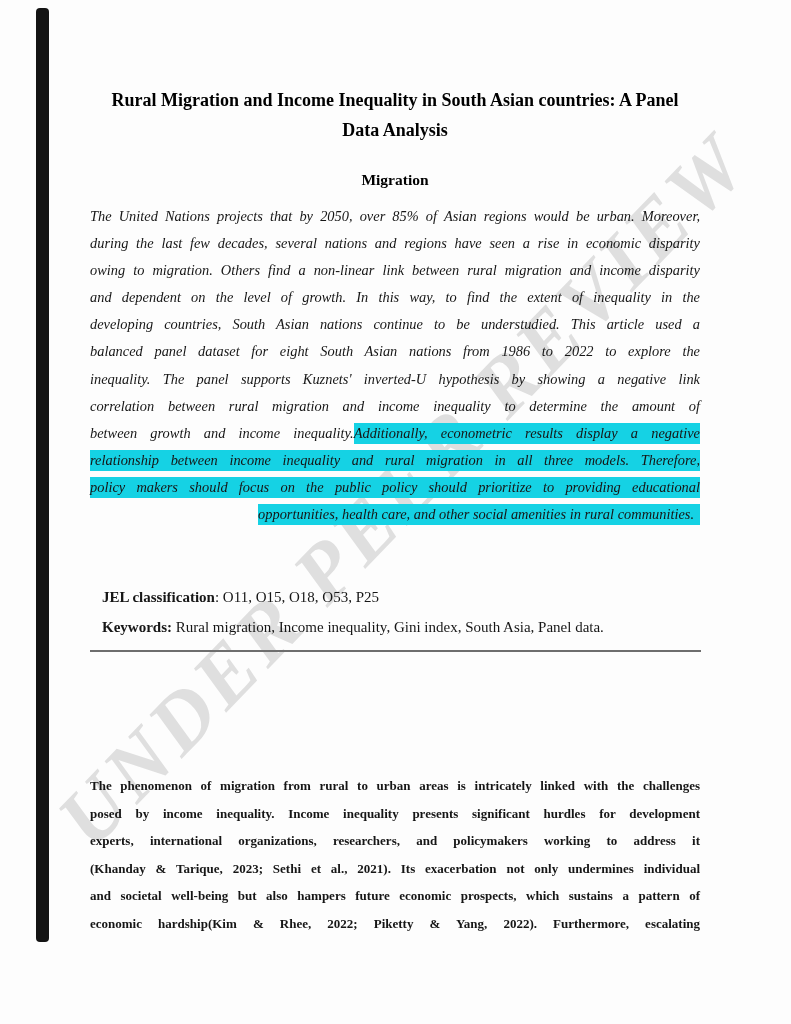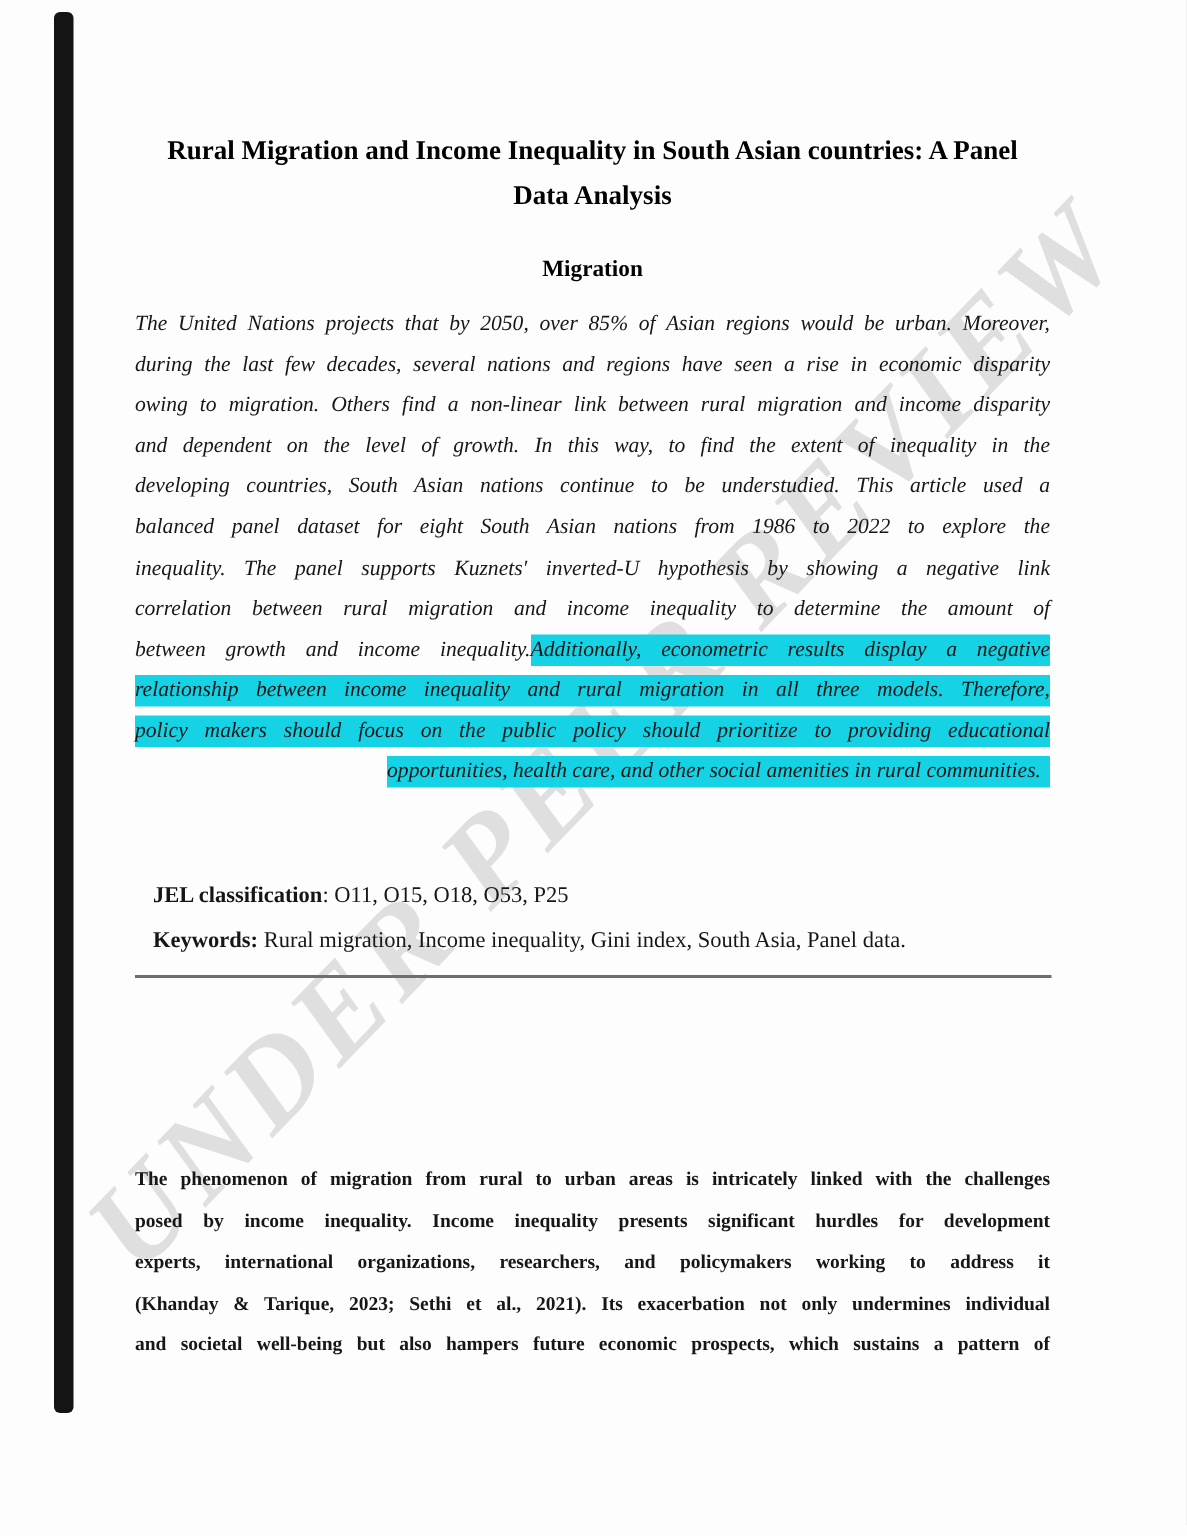--- a/index.html
+++ b/index.html
@@ -117,16 +117,17 @@
 
     <hr class="divider">
 
 
     <div class="intro-body">
         <div class="tline just"><span>The phenomenon of migration from rural to urban areas is intricately linked with the challenges</span></div>
         <div class="tline just"><span>posed by income inequality. Income inequality presents significant hurdles for development</span></div>
         <div class="tline just"><span>experts, international organizations, researchers, and policymakers working to address it</span></div>
         <div class="tline just"><span>(Khanday &amp; Tarique, 2023; Sethi et al., 2021). Its exacerbation not only undermines individual</span></div>
         <div class="tline just"><span>and societal well-being but also hampers future economic prospects, which sustains a pattern of</span></div>
+        <div class="tline just"><span>economic hardship(Kim &amp; Rhee, 2022; Piketty &amp; Yang, 2022). Furthermore, escalating</span></div>
       </div>
 
   </div>
 </div>
 
 </body></html>

